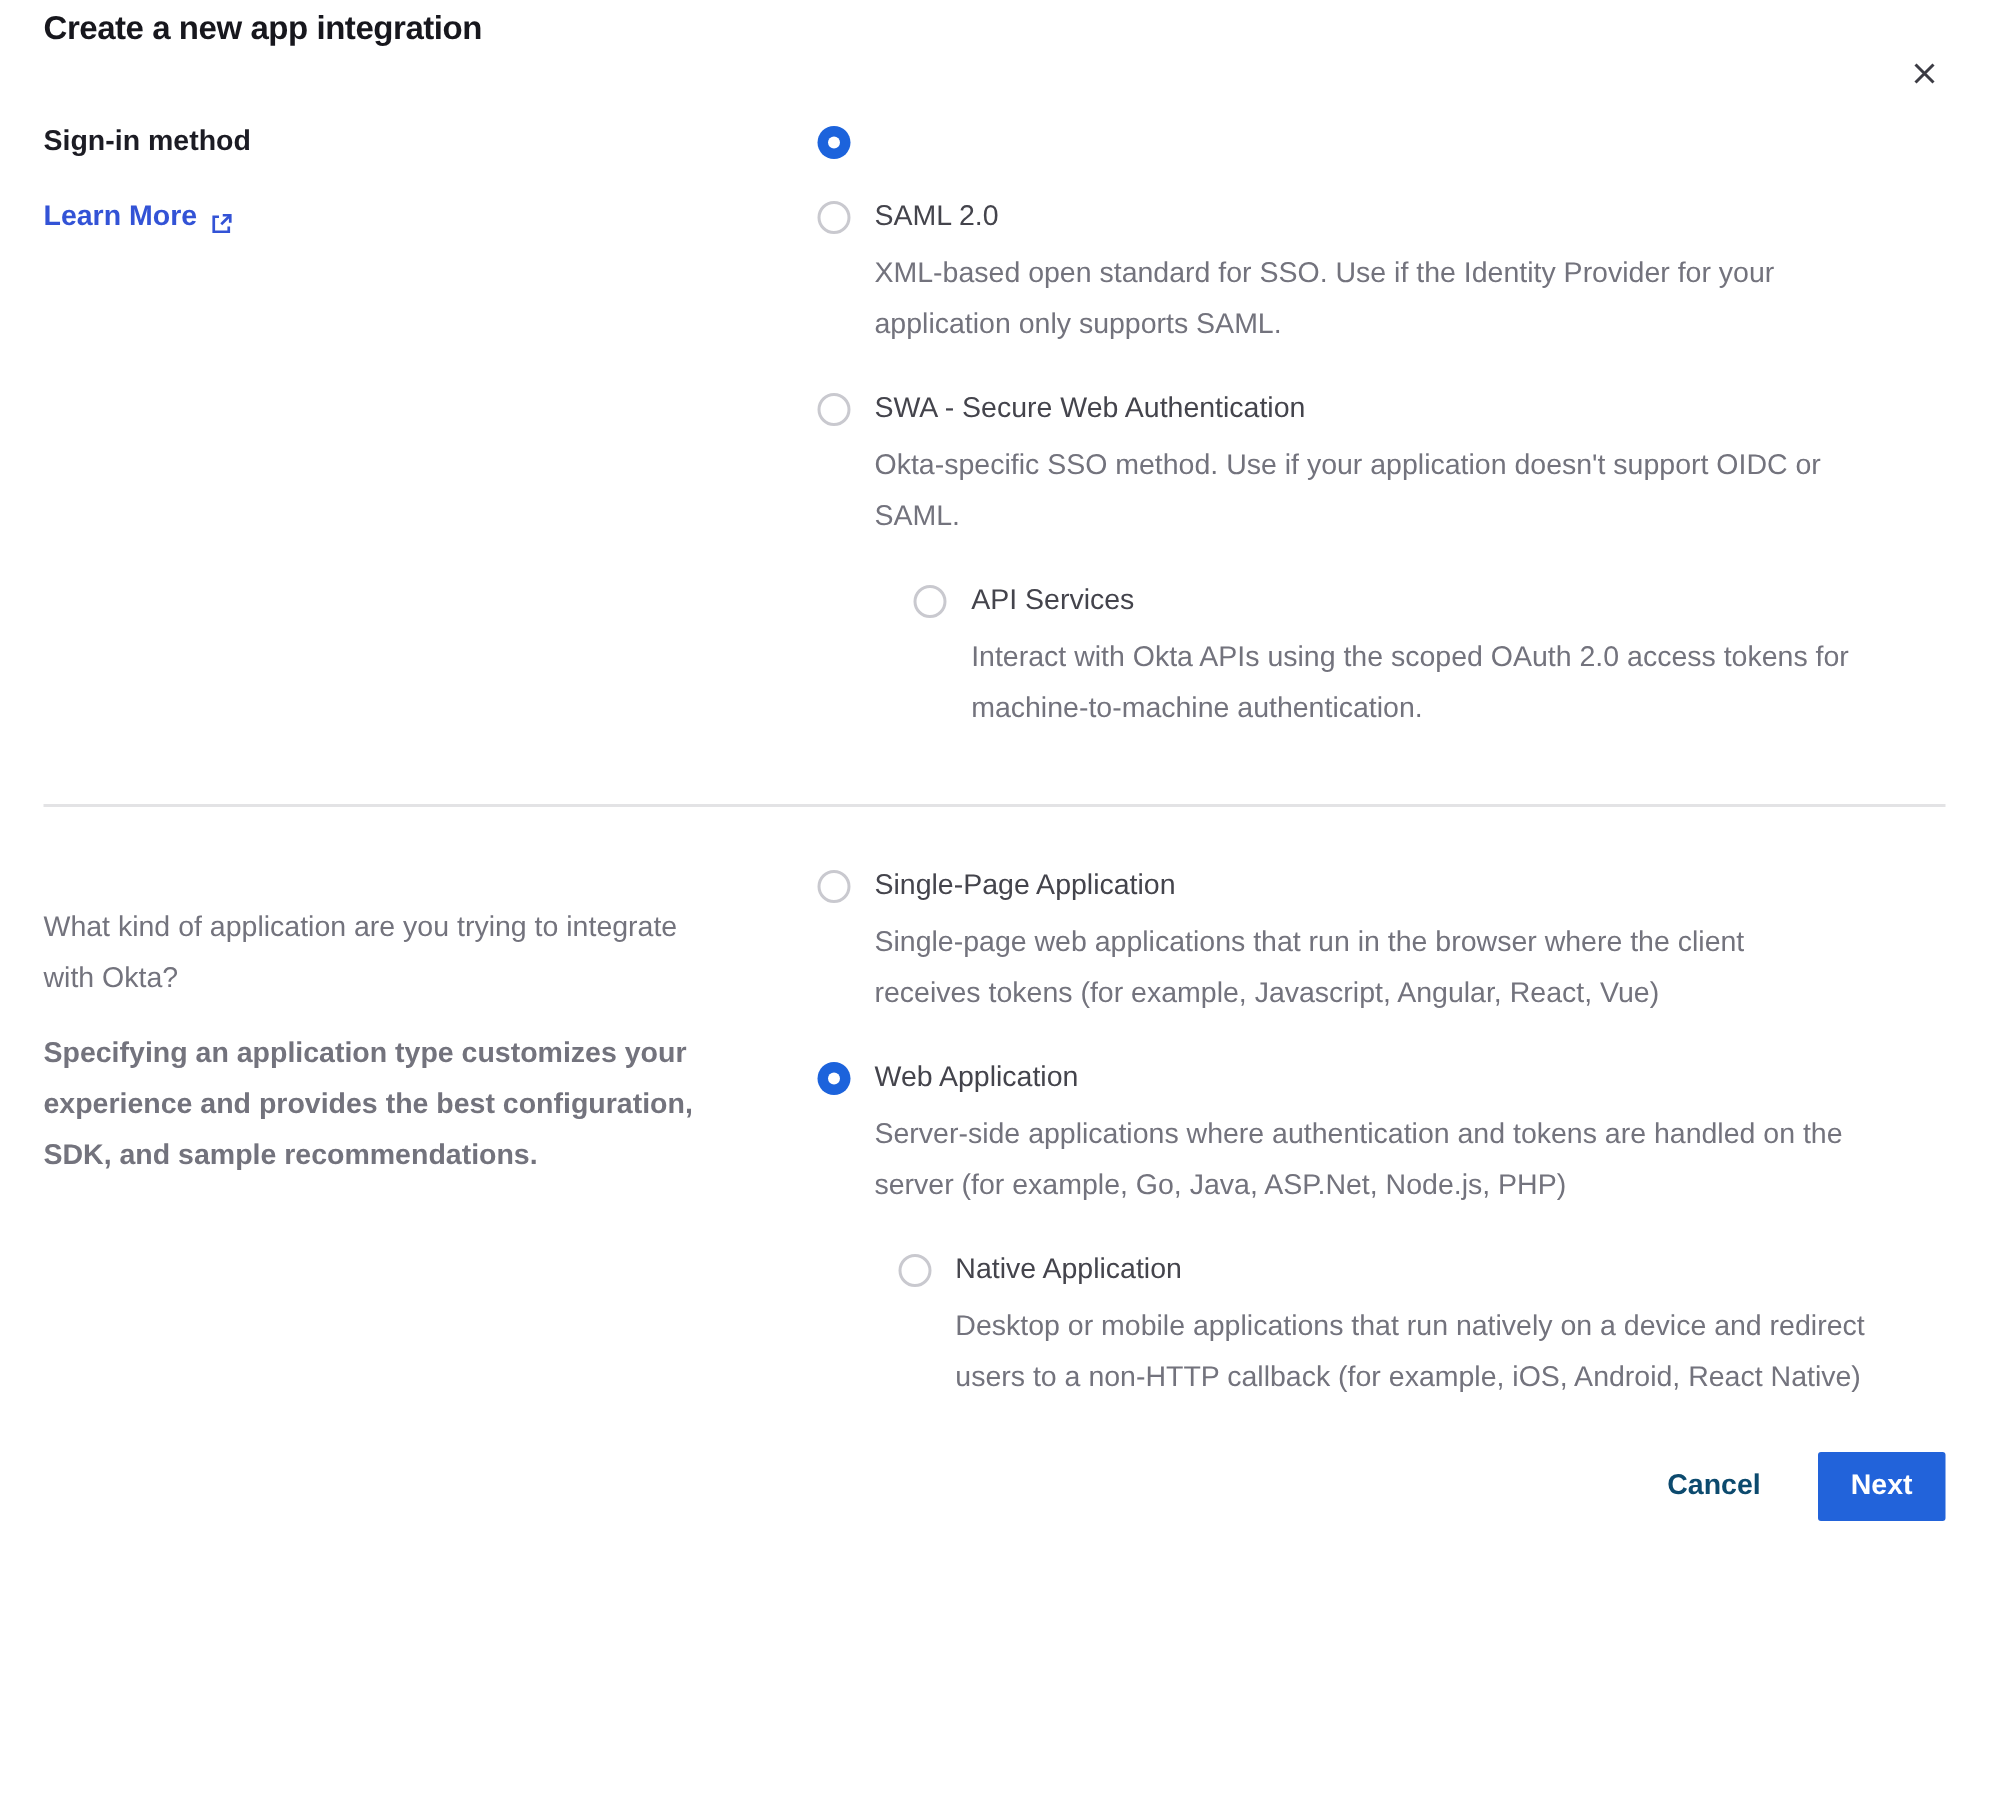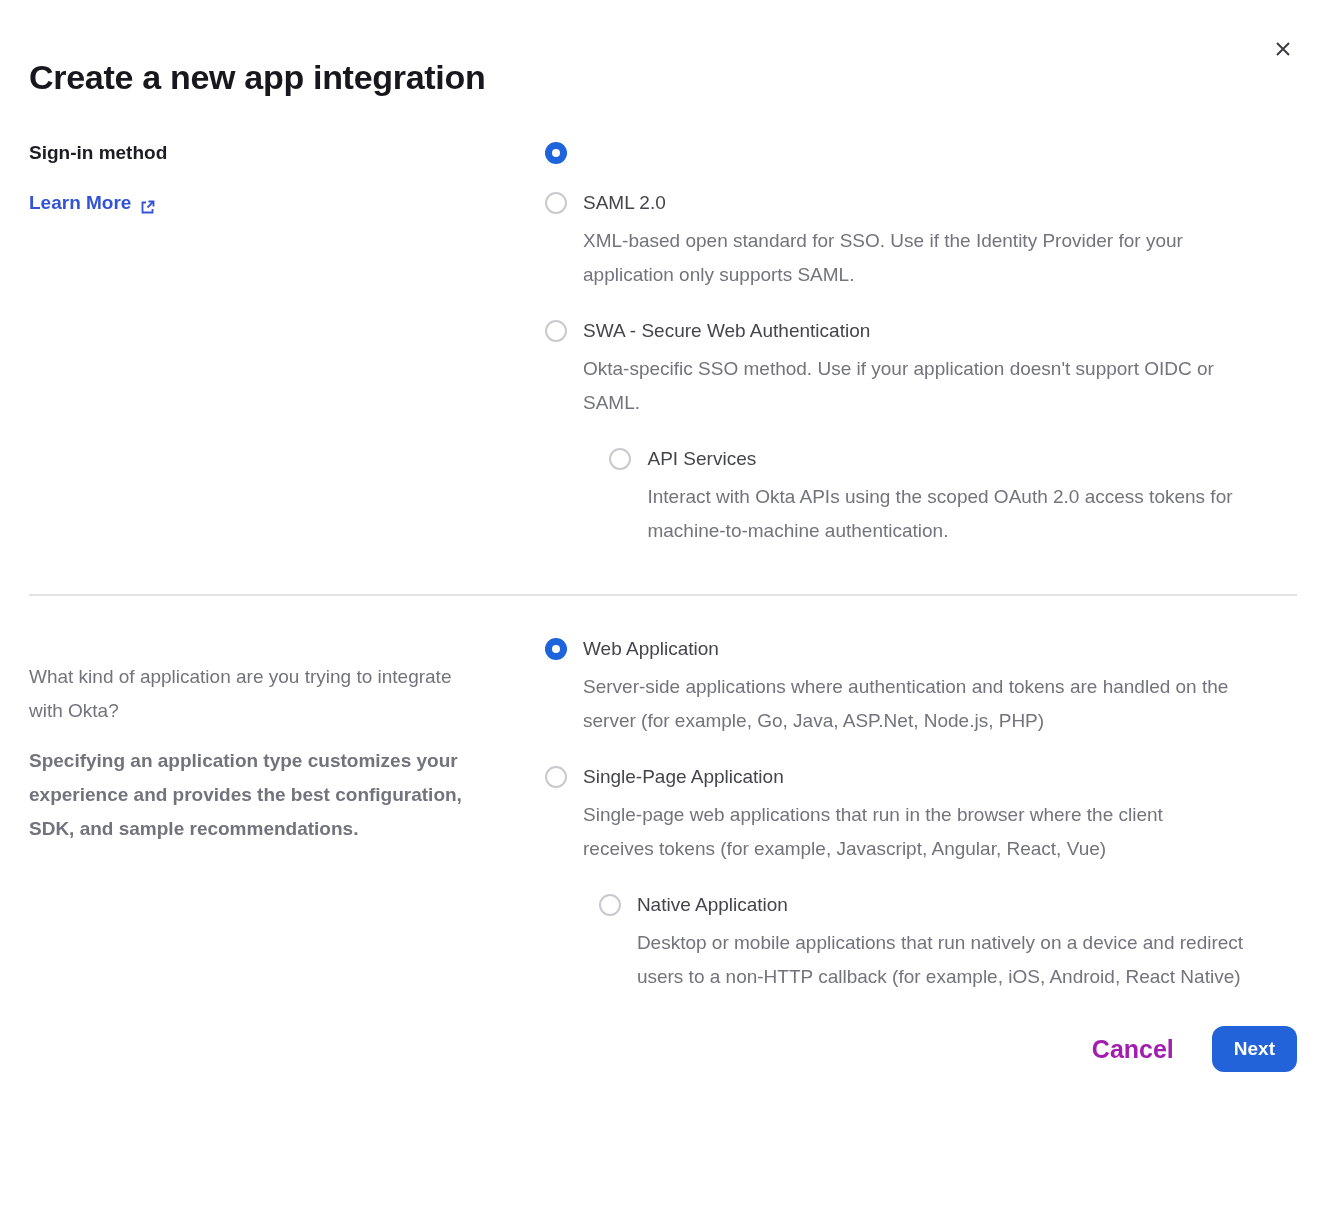--- a/index.html
+++ b/index.html
@@ -18,22 +18,21 @@
     position: relative;
   }
   .close-btn {
     position: absolute; top: 36px; right: 36px;
     width: 26px; height: 26px;
     background: none; border: none; cursor: pointer;
     display: flex; align-items: center; justify-content: center;
   }
   .close-btn svg { width: 16px; height: 16px; stroke: #3c3c44; stroke-width: 2; }
   .modal-title {
-    padding-top: 58px;
-    font-size: 34px;
+    font-size: 22px;
     font-weight: 800;
     letter-spacing: -0.3px;
     color: #17171d;
     line-height: 38px;
   }
   .section {
     display: grid;
     grid-template-columns: 516px 1fr;
     margin-top: 44px;
   }
@@ -106,32 +105,32 @@
   }
   .section.second { margin-top: 40px; }
   .footer {
     display: flex;
     justify-content: flex-end;
     align-items: center;
     gap: 38px;
     margin-top: 32px;
   }
   .cancel-link {
-    font-size: 25px; font-weight: 700;
-    color: #a21caf;
+    font-size: 19px; font-weight: 700;
+    color: #0c4a6e;
     background: none; border: none; cursor: pointer;
     font-family: "Liberation Sans", sans-serif;
   }
   .next-btn {
     min-width: 84px; height: 46px;
     background: #2263da;
     color: #fff;
     font-size: 19px; font-weight: 700;
     font-family: "Liberation Sans", sans-serif;
-    border: none; border-radius: 12px;
+    border: none; border-radius: 2px;
     padding: 0 22px;
     cursor: pointer;
   }
 </style>
 </head>
 <body>
 
 <div class="modal">
 
   <button class="close-btn" aria-label="Close">
@@ -196,34 +195,34 @@
     <div class="section-left">
       <div class="left-desc">What kind of application are you trying to integrate
 with Okta?</div>
       <div class="left-desc">Specifying an application type customizes your
 experience and provides the best configuration,
 SDK, and sample recommendations.</div>
     </div>
     <div class="section-right" role="radiogroup">
 
       <div class="option">
+        <span class="radio" role="radio" aria-checked="false"></span>
+        <div class="option-text">
+          <div class="option-label">Single-Page Application</div>
+          <div class="option-desc">Single-page web applications that run in the browser where the client
+receives tokens (for example, Javascript, Angular, React, Vue)</div>
+        </div>
+      </div>
+
+      <div class="option">
         <span class="radio selected" role="radio" aria-checked="true"></span>
         <div class="option-text">
           <div class="option-label">Web Application</div>
           <div class="option-desc">Server-side applications where authentication and tokens are handled on the
 server (for example, Go, Java, ASP.Net, Node.js, PHP)</div>
-        </div>
-      </div>
-
-      <div class="option">
-        <span class="radio" role="radio" aria-checked="false"></span>
-        <div class="option-text">
-          <div class="option-label">Single-Page Application</div>
-          <div class="option-desc">Single-page web applications that run in the browser where the client
-receives tokens (for example, Javascript, Angular, React, Vue)</div>
         </div>
       </div>
 
       <div class="option">
         <span class="radio" role="radio" aria-checked="false"></span>
         <div class="option-text">
           <div class="option-label">Native Application</div>
           <div class="option-desc">Desktop or mobile applications that run natively on a device and redirect
 users to a non-HTTP callback (for example, iOS, Android, React Native)</div>
         </div>

